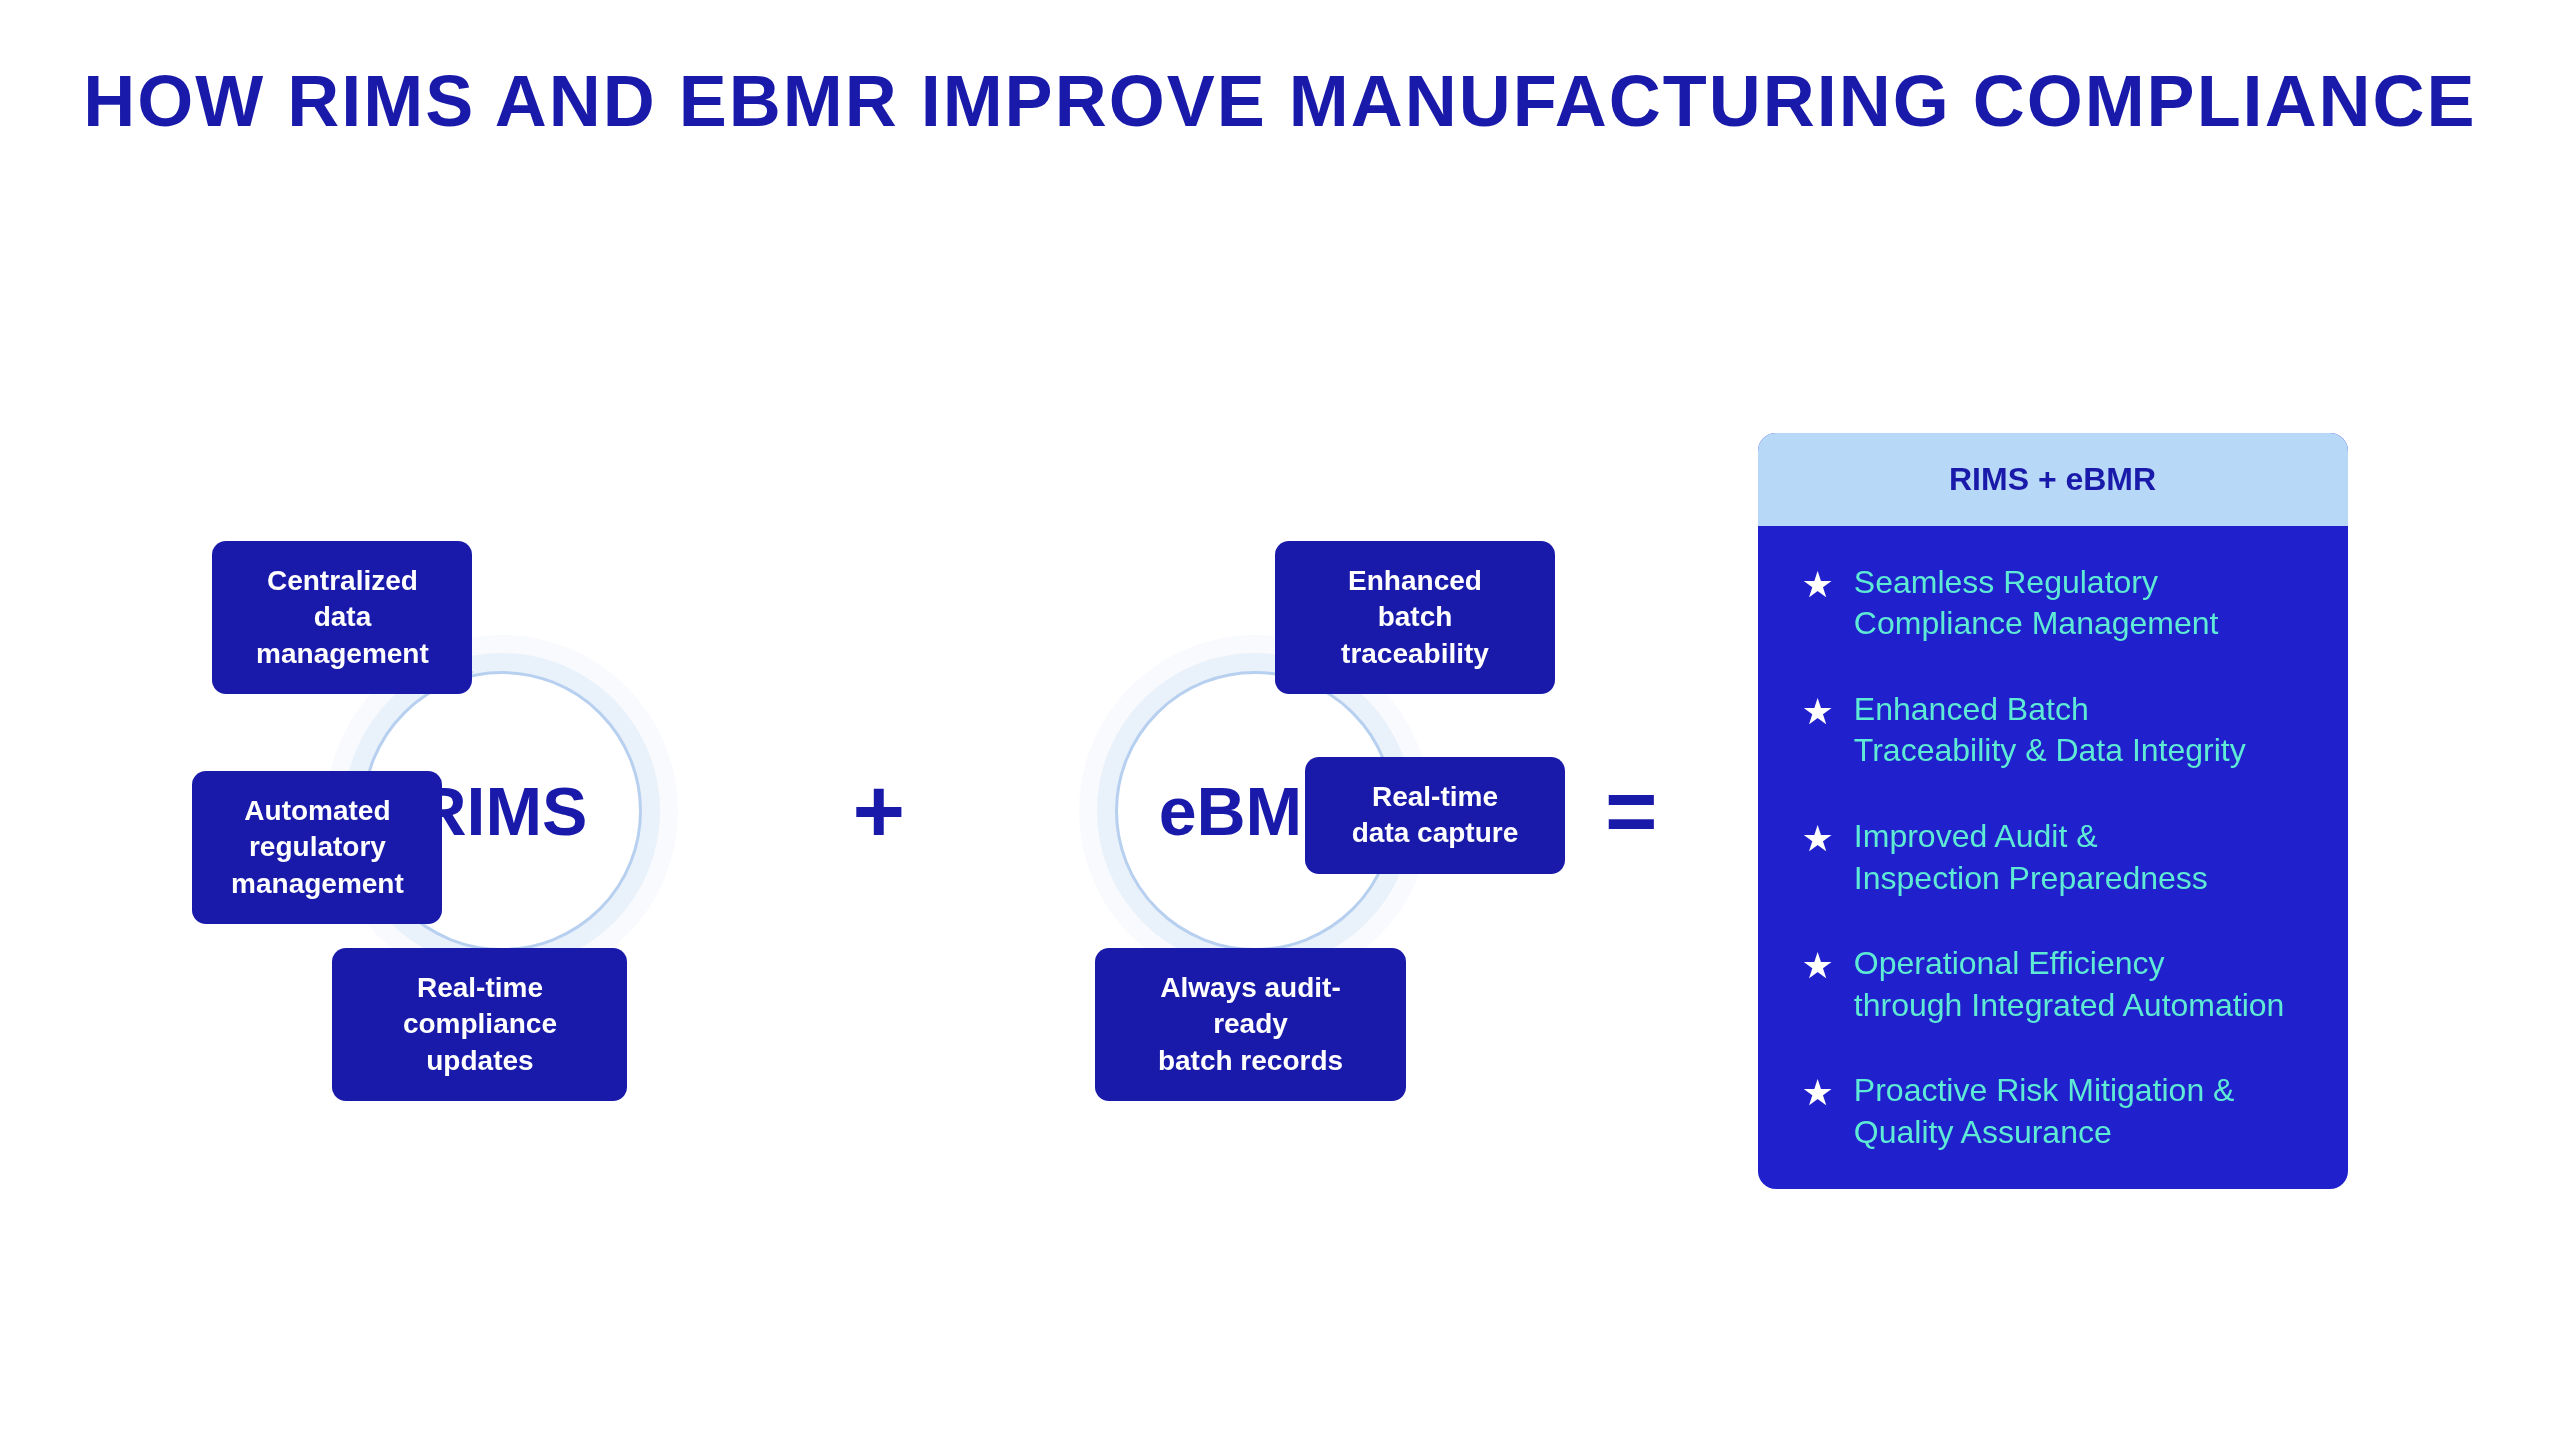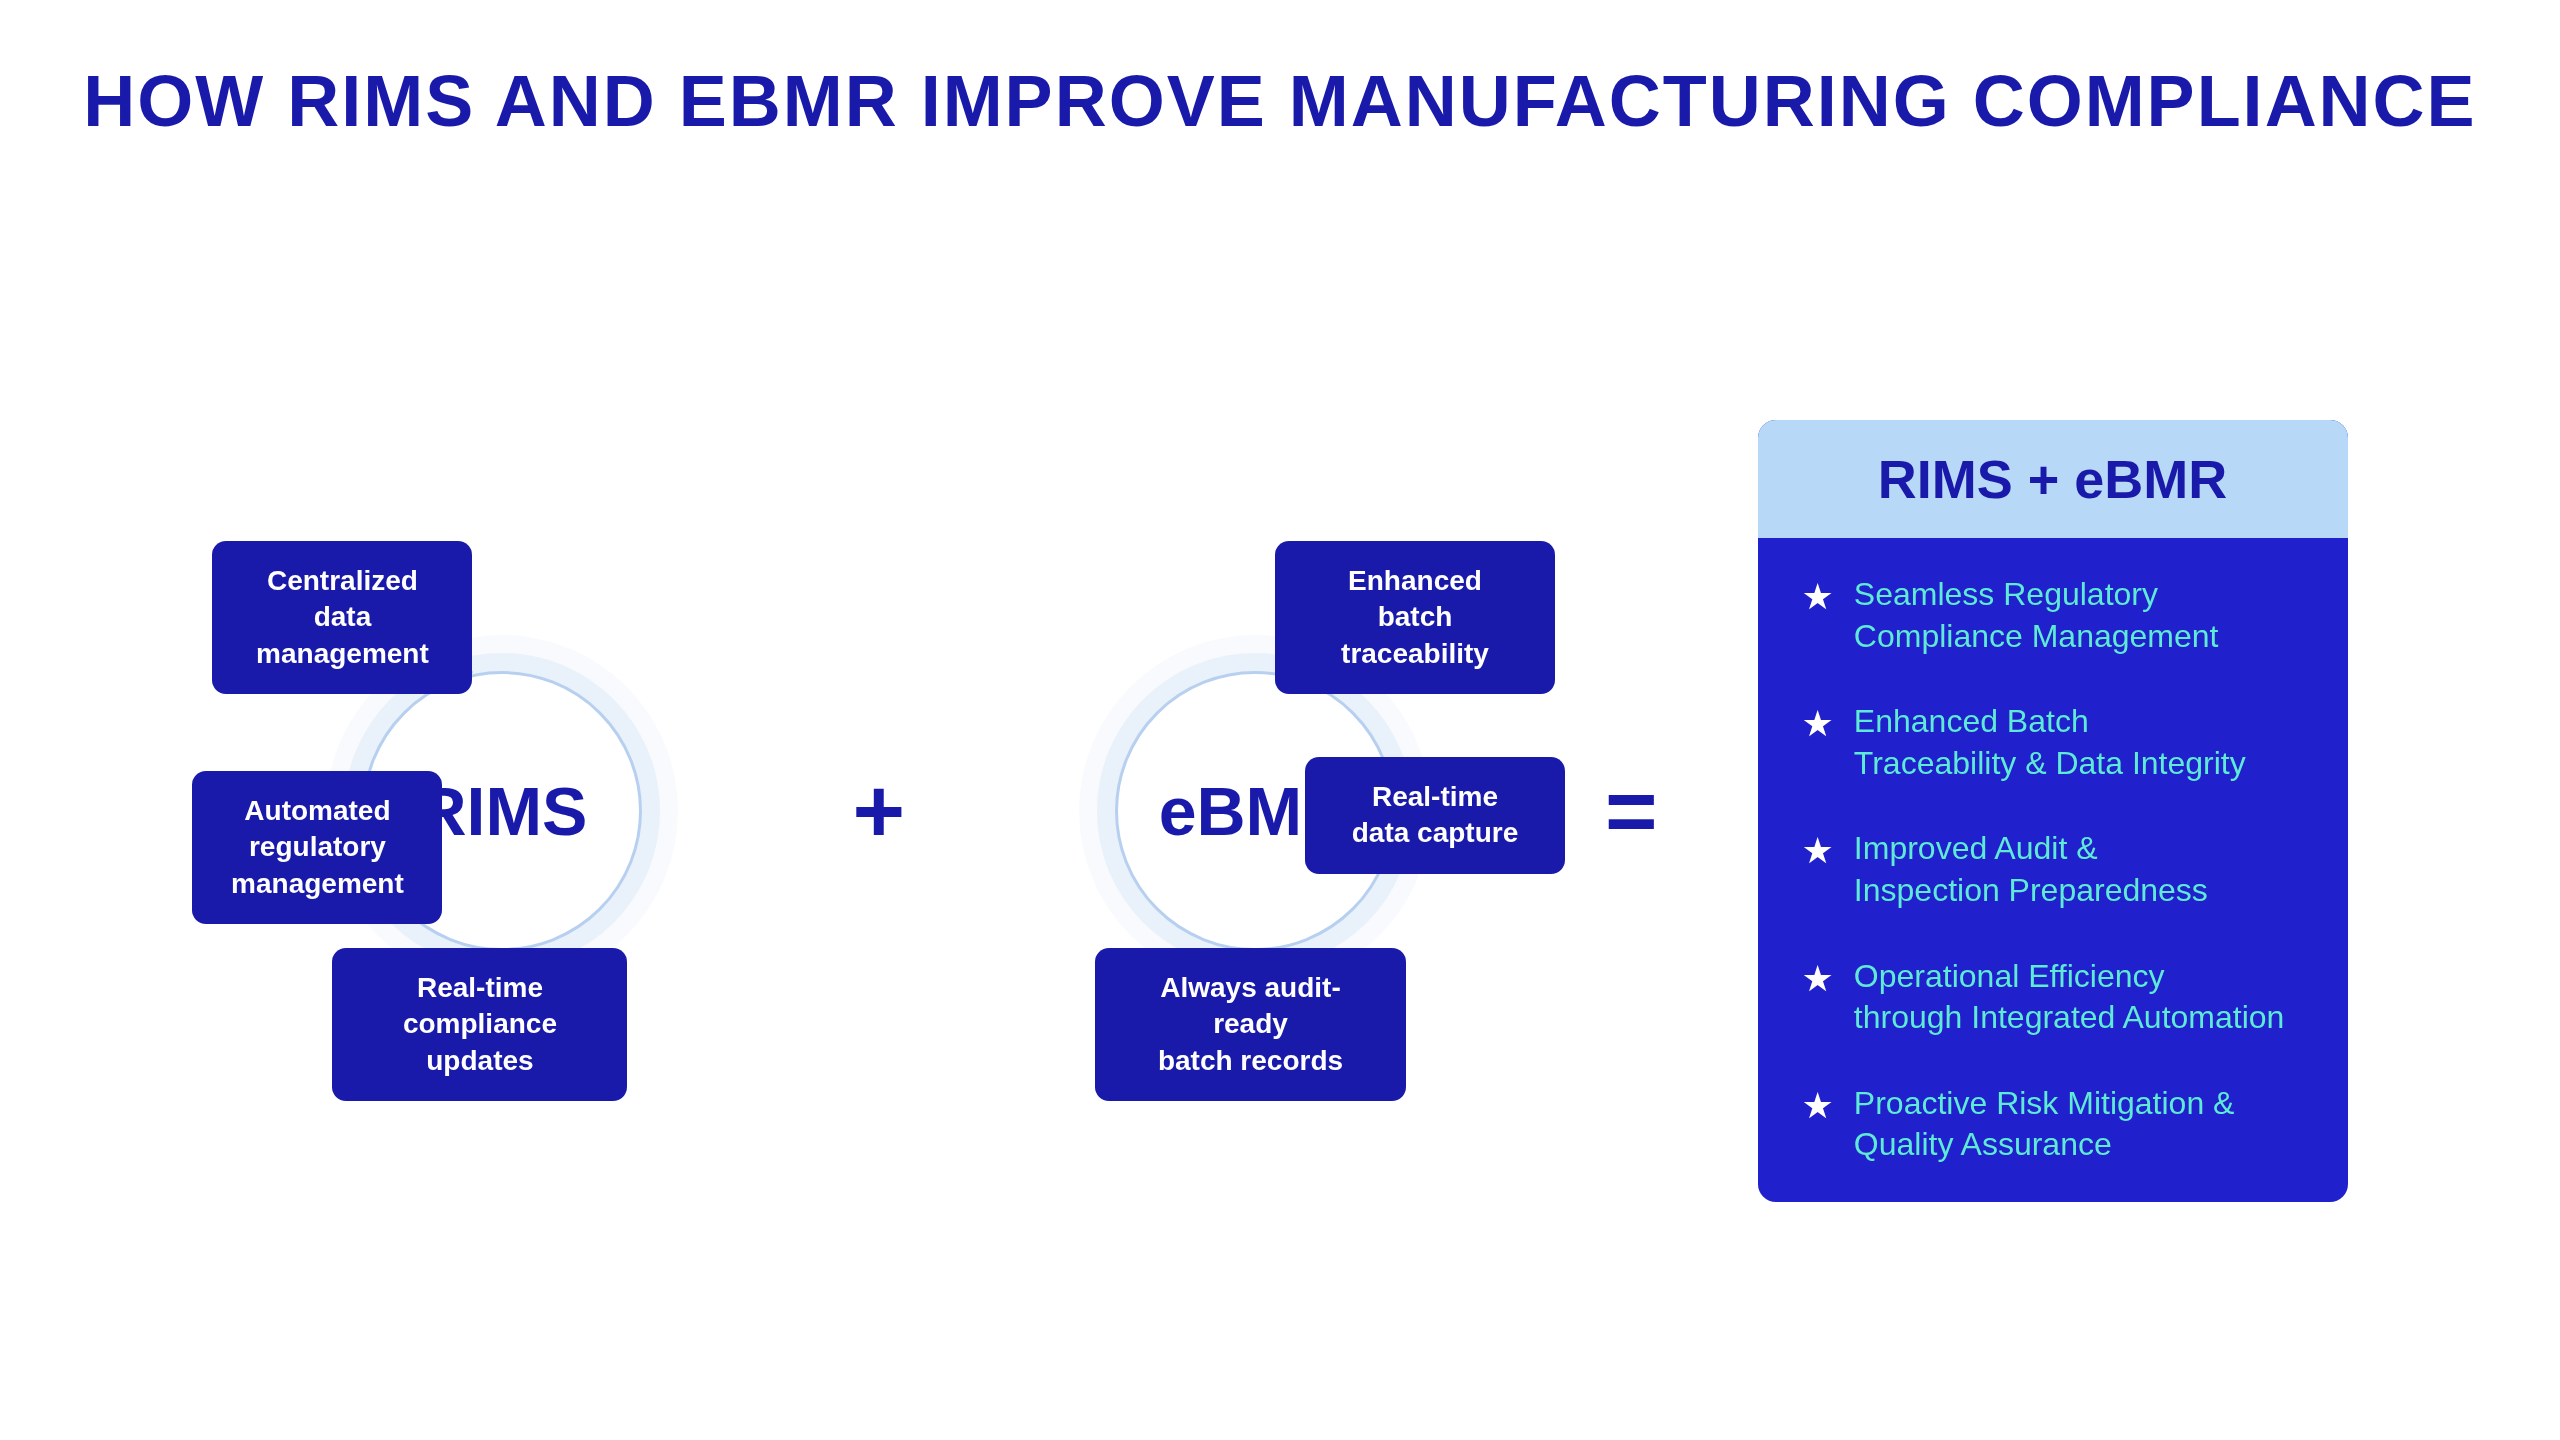--- a/index.html
+++ b/index.html
@@ -164,21 +164,21 @@
       margin-left: 40px;
     }
 
     .results-header {
       background: #b8d8f8;
       padding: 28px 40px;
       text-align: center;
     }
 
     .results-header-text {
-      font-size: 54px;
+      font-size: 32px;
       font-weight: 900;
       color: #1a1aaa;
     }
 
     .results-body {
       padding: 36px 44px;
     }
 
     .result-item {
       display: flex;

